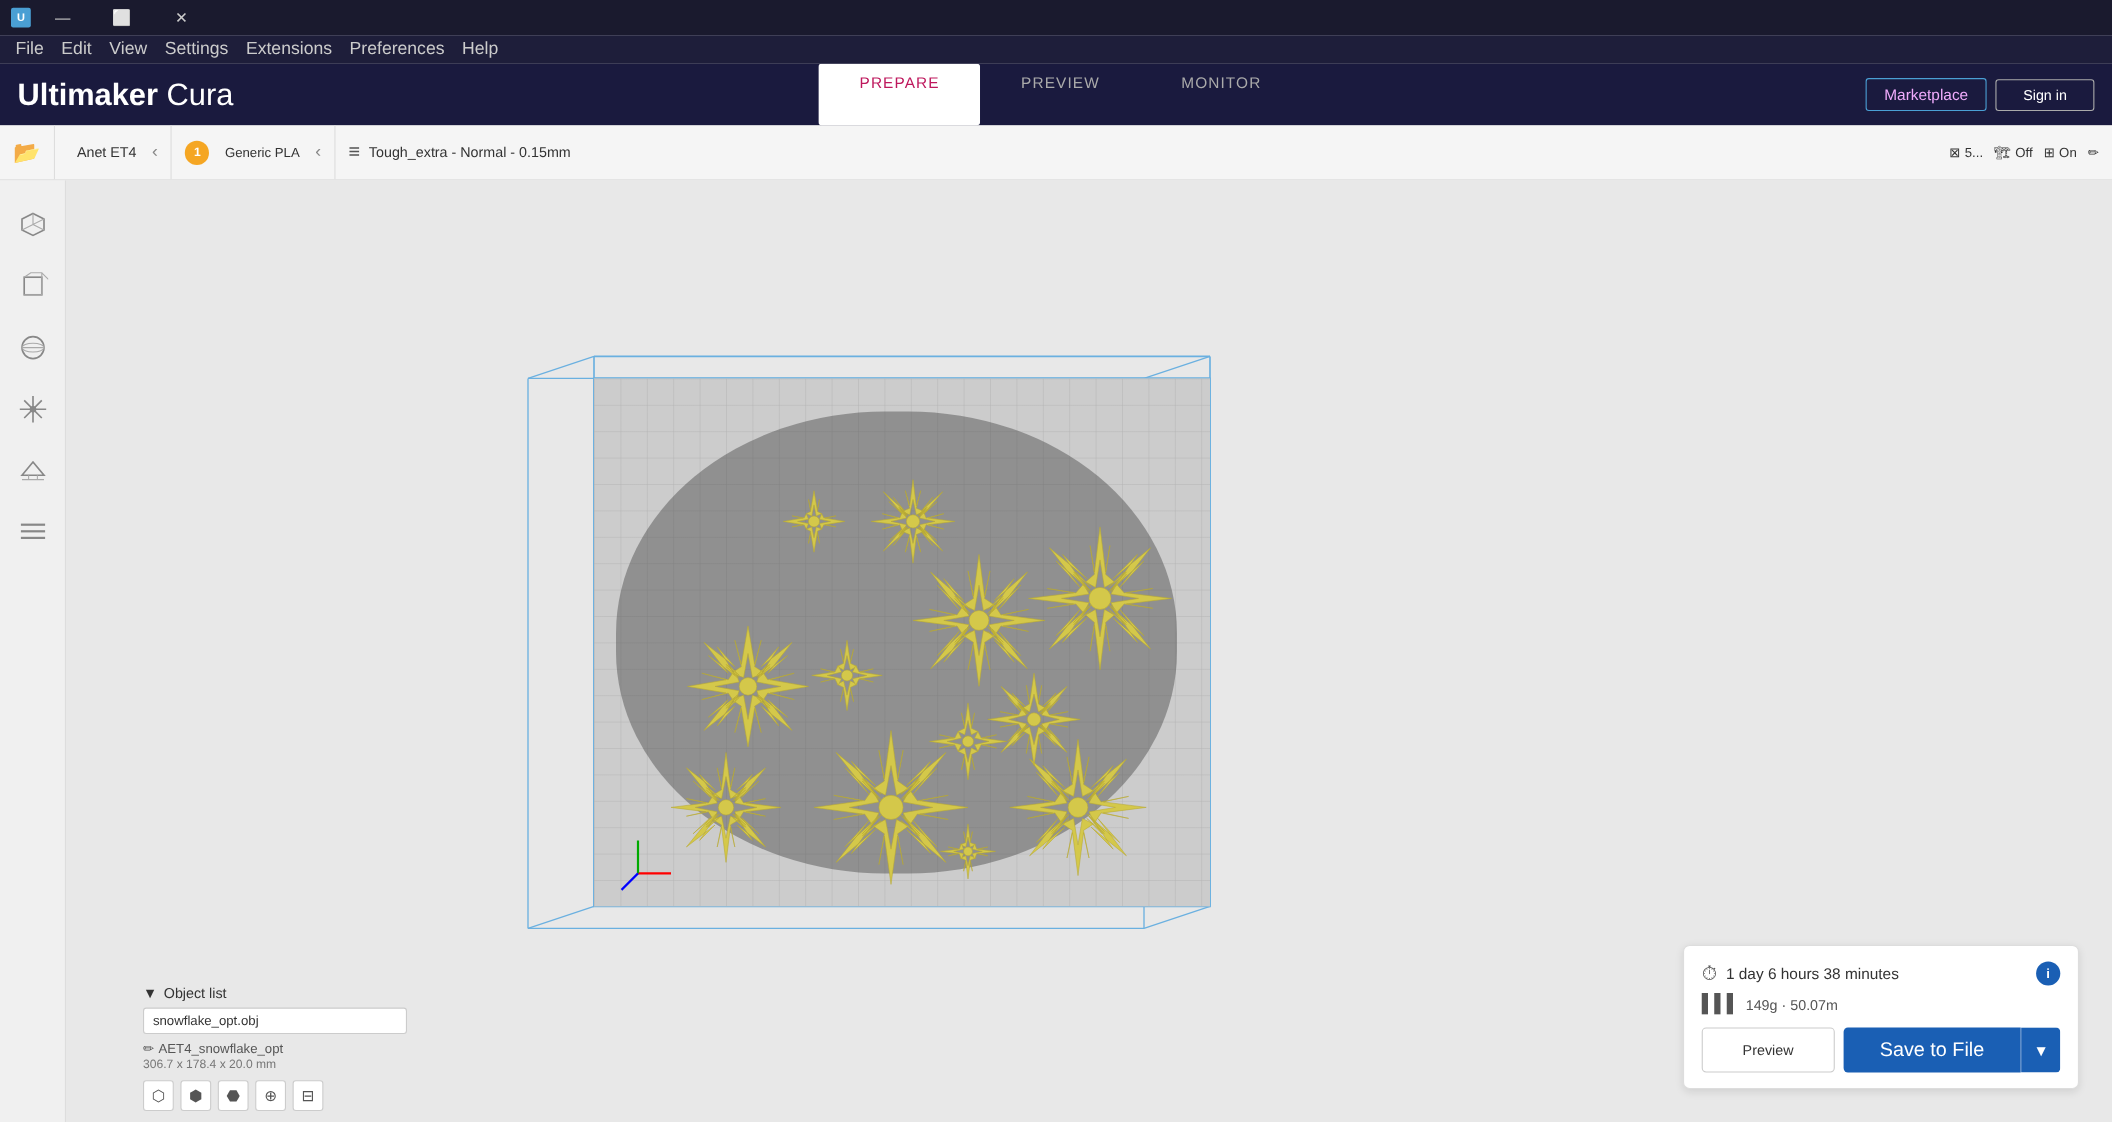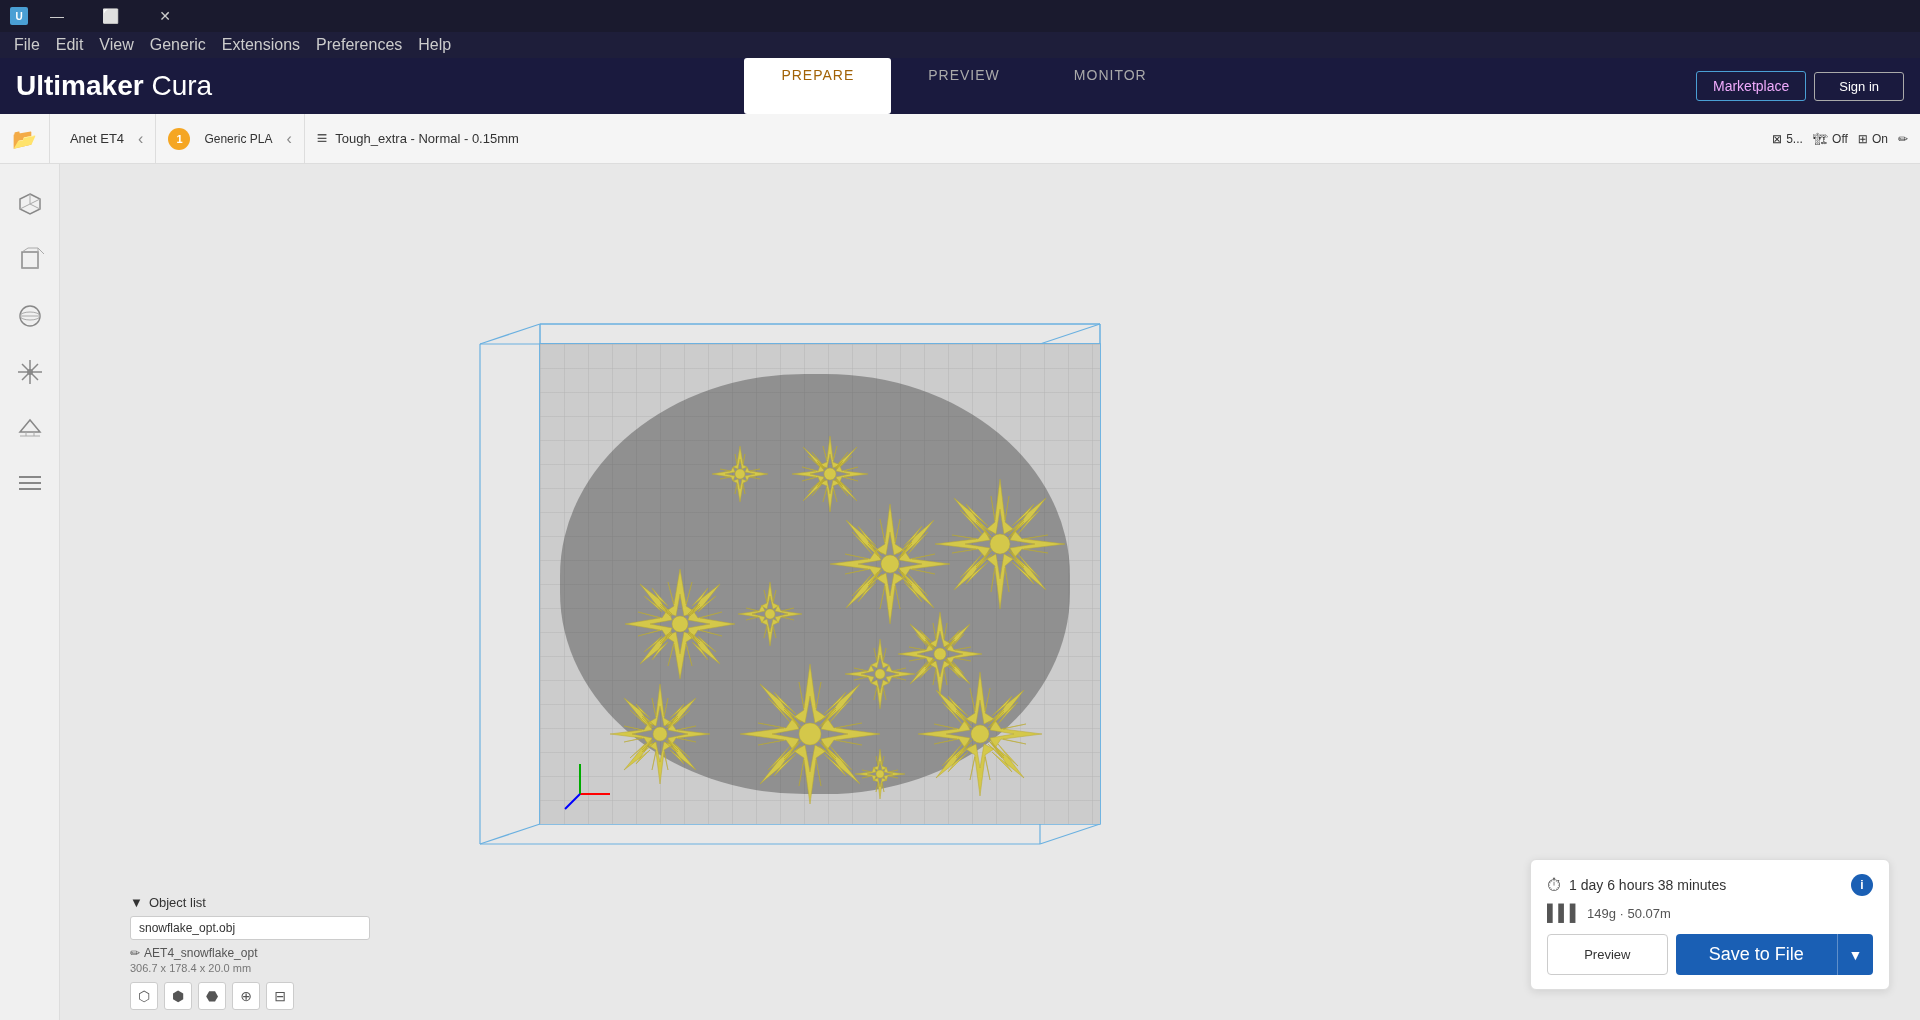--- a/index.html
+++ b/index.html
@@ -63,21 +63,21 @@
       padding: 8px 36px;
       color: #aaa;
       font-size: 14px;
       font-weight: 500;
       letter-spacing: 1px;
       cursor: pointer;
       border: 1px solid transparent;
     }
     .header-tab.active {
       background: white;
-      color: #a16207;
+      color: #be185d;
       border-radius: 3px;
     }
     .header-right { display: flex; align-items: center; gap: 8px; }
     .header-btn {
       padding: 6px 16px;
       border: 1px solid #4a9fd4;
       border-radius: 3px;
       color: #f0abfc;
       background: transparent;
       font-size: 14px;
@@ -304,21 +304,21 @@
     <div class="win-btn">—</div>
     <div class="win-btn">⬜</div>
     <div class="win-btn close">✕</div>
   </div>
 </div>
 
 <div id="menubar">
   <span class="menu-item">File</span>
   <span class="menu-item">Edit</span>
   <span class="menu-item">View</span>
-  <span class="menu-item">Generic</span>
+  <span class="menu-item">Settings</span>
   <span class="menu-item">Extensions</span>
   <span class="menu-item">Preferences</span>
   <span class="menu-item">Help</span>
 </div>
 
 <div id="header">
   <div class="logo-area">
     <span class="logo-text">
       <strong>Ultimaker</strong><span> Cura</span>
     </span>

